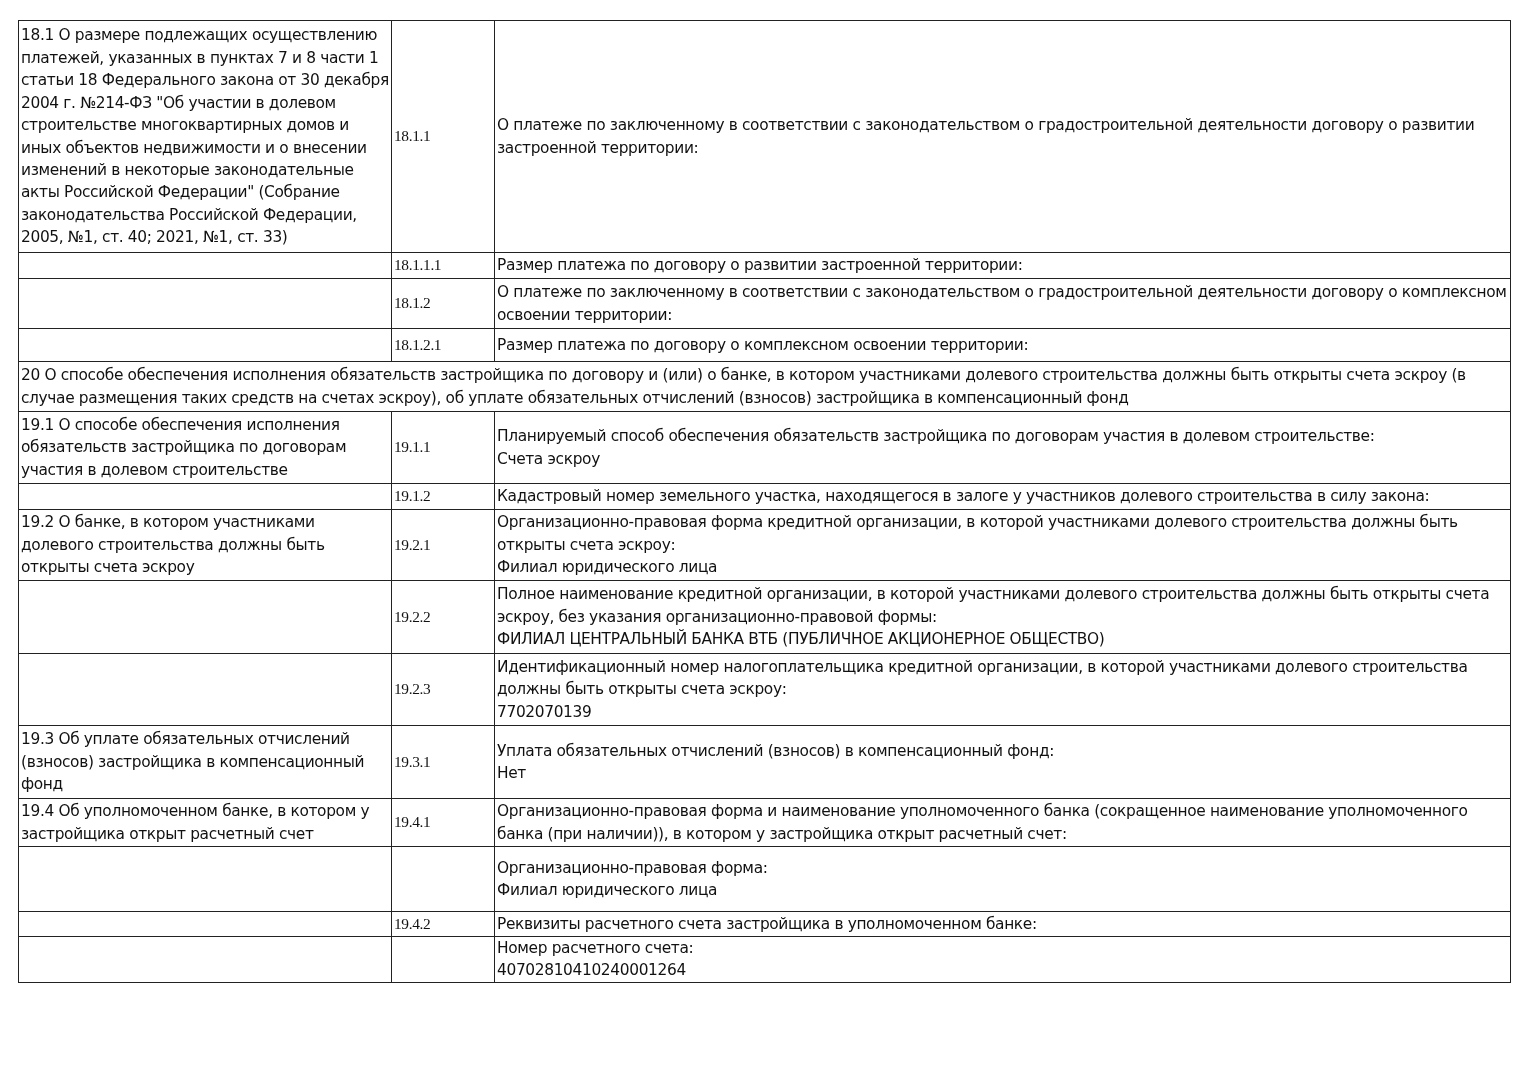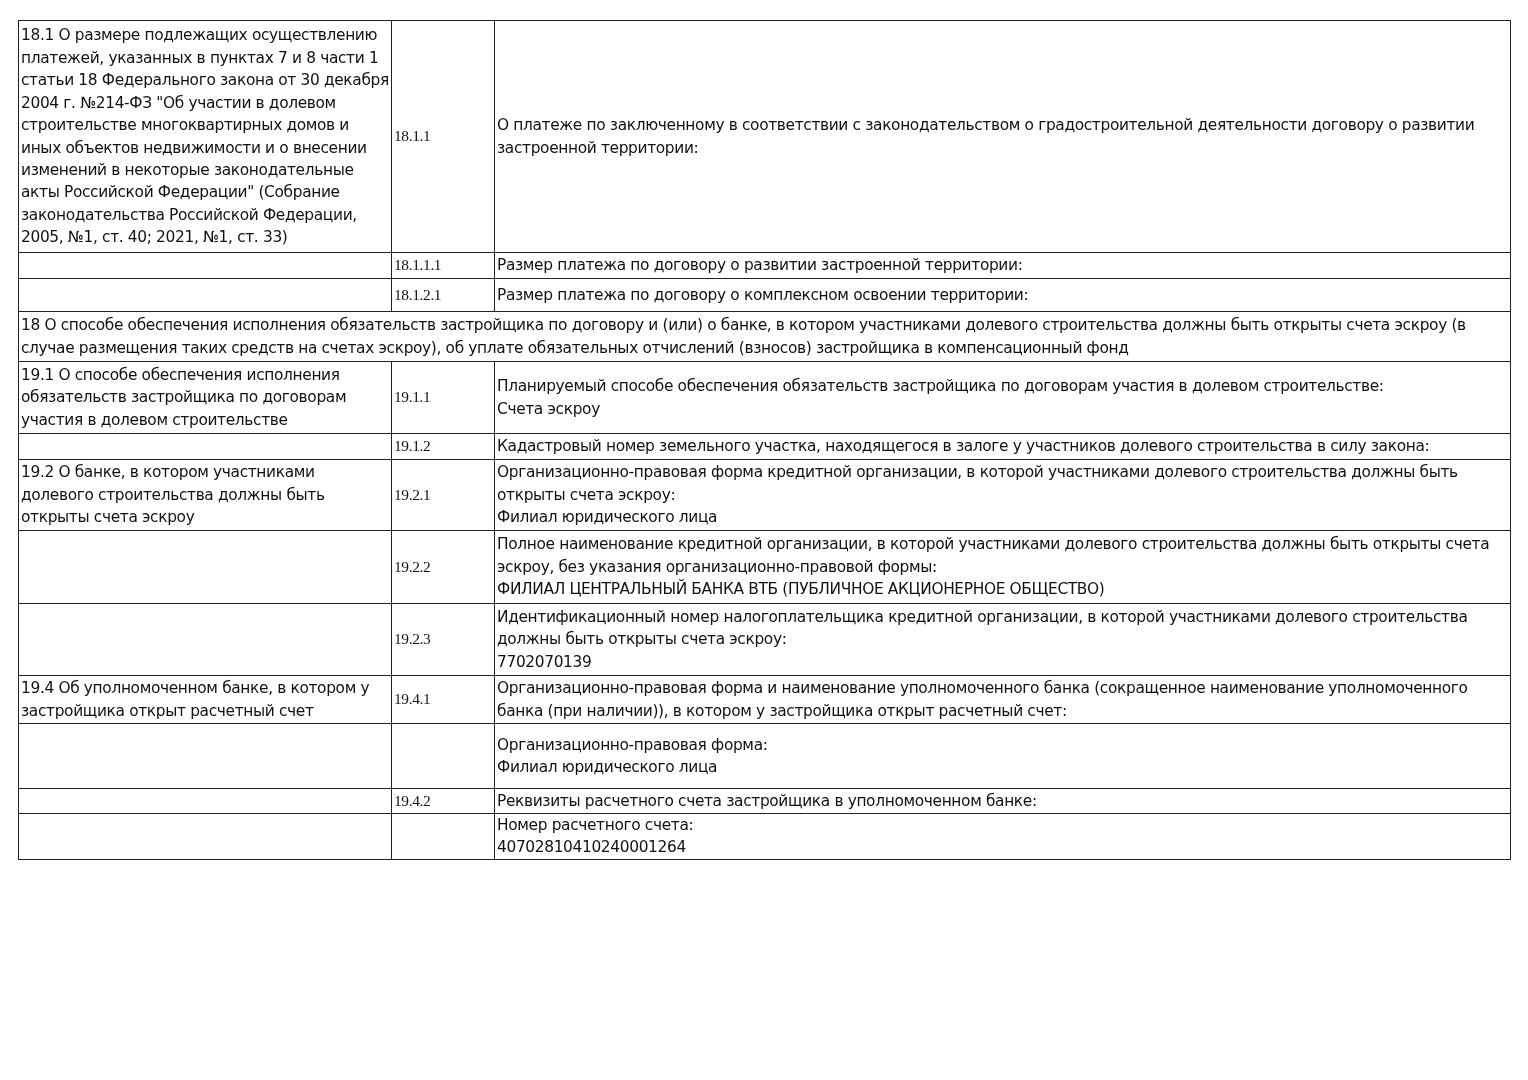--- a/index.html
+++ b/index.html
@@ -57,35 +57,42 @@
           <span class="lbl">О платеже по заключенному в соответствии с законодательством о градостроительной деятельности договору о развитии застроенной территории:</span>
         </td>
     </tr>
     <tr style="height:26px">
       <td></td>
       <td class="num"><span>18.1.1.1</span></td>
       <td>
           <span class="lbl">Размер платежа по договору о развитии застроенной территории:</span>
         </td>
     </tr>
+    <tr style="height:50px">
+      <td></td>
+      <td class="num"><span>18.1.2</span></td>
+      <td>
+          <span class="lbl">О платеже по заключенному в соответствии с законодательством о градостроительной деятельности договору о комплексном освоении территории:</span>
+        </td>
+    </tr>
     <tr style="height:33px">
       <td></td>
       <td class="num"><span>18.1.2.1</span></td>
       <td>
           <span class="lbl">Размер платежа по договору о комплексном освоении территории:</span>
         </td>
     </tr>
     <tr style="height:50px">
-      <td colspan="3"><span>18 О способе обеспечения исполнения обязательств застройщика по договору и (или) о банке, в котором участниками долевого строительства должны быть открыты счета эскроу (в случае размещения таких средств на счетах эскроу), об уплате обязательных отчислений (взносов) застройщика в компенсационный фонд</span></td>
+      <td colspan="3"><span>20 О способе обеспечения исполнения обязательств застройщика по договору и (или) о банке, в котором участниками долевого строительства должны быть открыты счета эскроу (в случае размещения таких средств на счетах эскроу), об уплате обязательных отчислений (взносов) застройщика в компенсационный фонд</span></td>
     </tr>
     <tr style="height:72px">
       <td><span>19.1 О способе обеспечения исполнения обязательств застройщика по договорам участия в долевом строительстве</span></td>
       <td class="num"><span>19.1.1</span></td>
       <td>
-          <span class="lbl">Планируемый способе обеспечения обязательств застройщика по договорам участия в долевом строительстве:</span>
+          <span class="lbl">Планируемый способ обеспечения обязательств застройщика по договорам участия в долевом строительстве:</span>
           <span class="val">Счета эскроу</span>
         </td>
     </tr>
     <tr style="height:26px">
       <td></td>
       <td class="num"><span>19.1.2</span></td>
       <td>
           <span class="lbl">Кадастровый номер земельного участка, находящегося в залоге у участников долевого строительства в силу закона:</span>
         </td>
     </tr>
@@ -104,20 +111,28 @@
           <span class="lbl">Полное наименование кредитной организации, в которой участниками долевого строительства должны быть открыты счета эскроу, без указания организационно-правовой формы:</span>
           <span class="val">ФИЛИАЛ ЦЕНТРАЛЬНЫЙ БАНКА ВТБ (ПУБЛИЧНОЕ АКЦИОНЕРНОЕ ОБЩЕСТВО)</span>
         </td>
     </tr>
     <tr style="height:72px">
       <td></td>
       <td class="num"><span>19.2.3</span></td>
       <td>
           <span class="lbl">Идентификационный номер налогоплательщика кредитной организации, в которой участниками долевого строительства должны быть открыты счета эскроу:</span>
           <span class="val">7702070139</span>
+        </td>
+    </tr>
+    <tr style="height:73px">
+      <td><span>19.3 Об уплате обязательных отчислений (взносов) застройщика в компенсационный фонд</span></td>
+      <td class="num"><span>19.3.1</span></td>
+      <td>
+          <span class="lbl">Уплата обязательных отчислений (взносов) в компенсационный фонд:</span>
+          <span class="val">Нет</span>
         </td>
     </tr>
     <tr style="height:48px">
       <td><span>19.4 Об уполномоченном банке, в котором у застройщика открыт расчетный счет</span></td>
       <td class="num"><span>19.4.1</span></td>
       <td>
           <span class="lbl">Организационно-правовая форма и наименование уполномоченного банка (сокращенное наименование уполномоченного банка (при наличии)), в котором у застройщика открыт расчетный счет:</span>
         </td>
     </tr>
     <tr style="height:65px">

